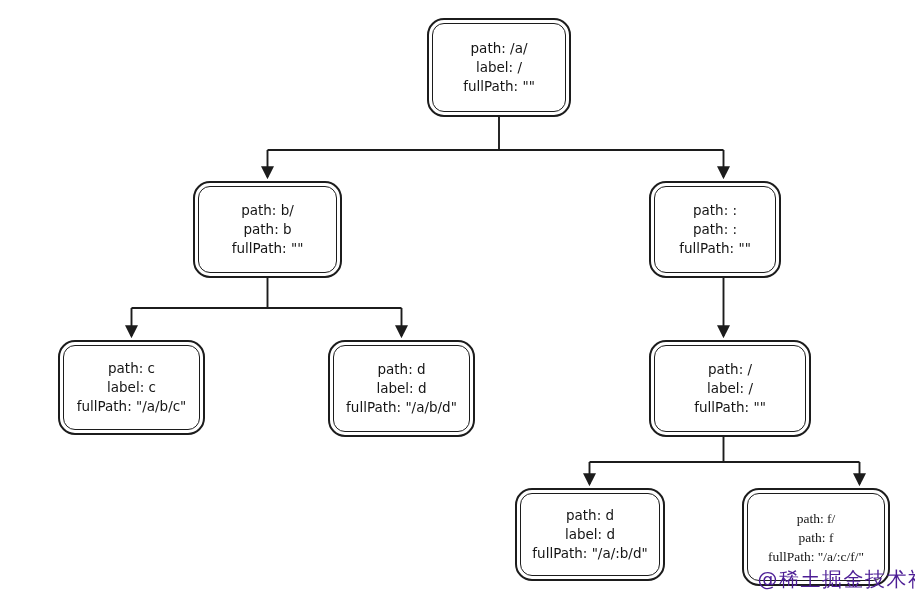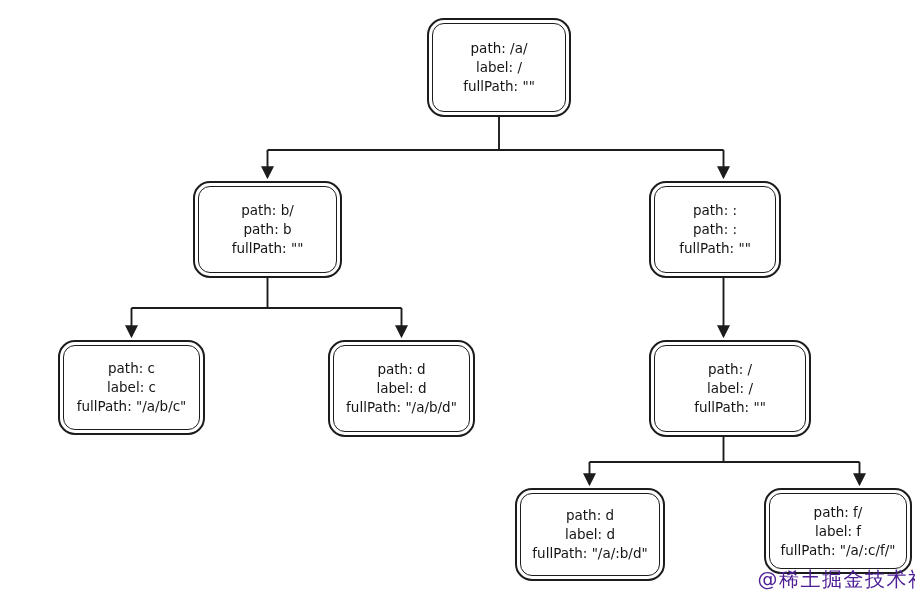--- a/index.html
+++ b/index.html
@@ -136,23 +136,23 @@
   </div>
 
   <div class="node" style="left:475px; top:488px; width:150px; height:93px;">
     <div class="node-inner">
       <span class="node-line">path: d</span>
       <span class="node-line">label: d</span>
       <span class="node-line">fullPath: "/a/:b/d"</span>
     </div>
   </div>
 
-  <div class="node" style="left:724px; top:488px; width:148px; height:86px;">
+  <div class="node" style="left:702px; top:488px; width:148px; height:98px;font-family:Liberation Serif, serif;">
     <div class="node-inner">
       <span class="node-line">path: f/</span>
-      <span class="node-line">label: f</span>
+      <span class="node-line">path: f</span>
       <span class="node-line">fullPath: "/a/:c/f/"</span>
     </div>
   </div>
 
   <div class="watermark">@稀土掘金技术社区</div>
 
 </div>
 
 </body></html>

